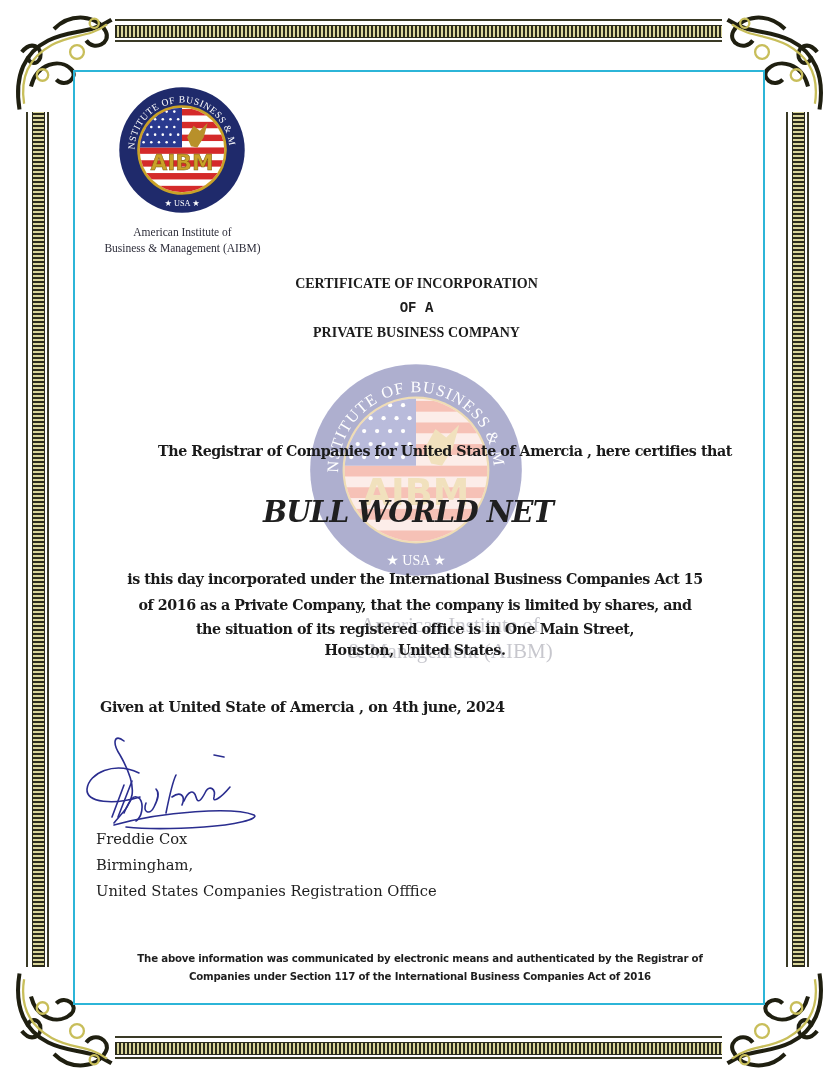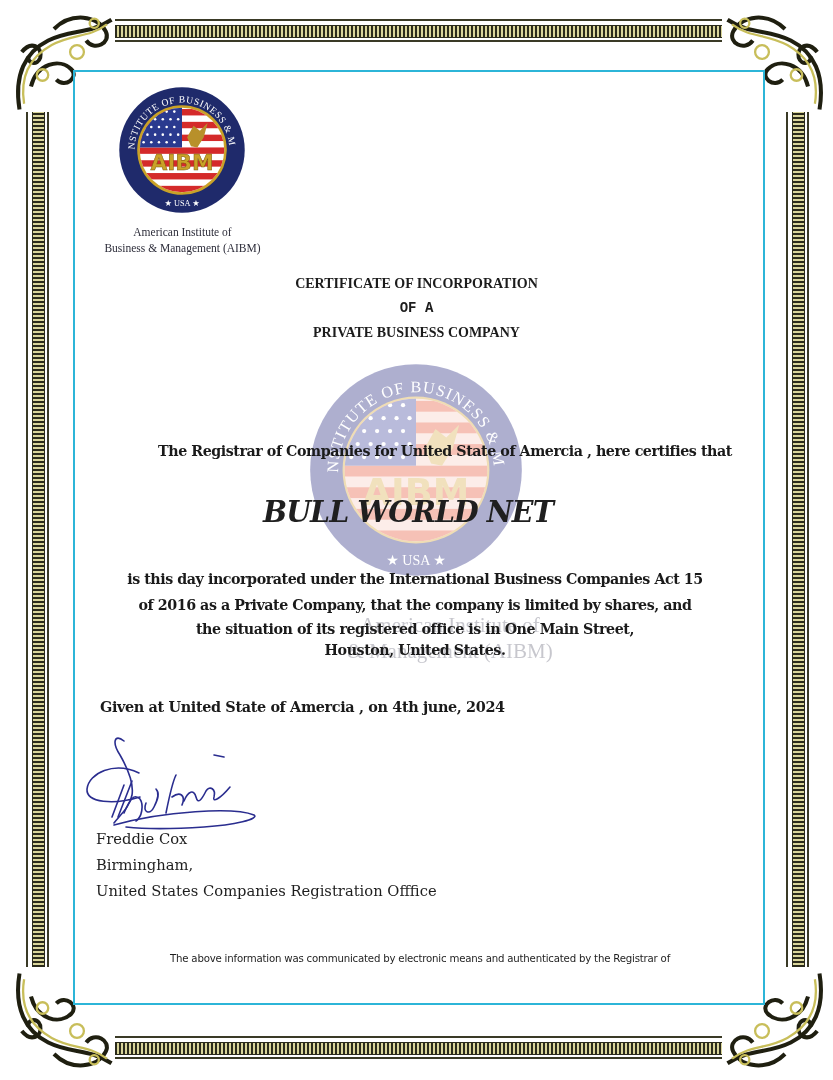--- a/index.html
+++ b/index.html
@@ -45,21 +45,21 @@
 
   .given { position:absolute; left:100px; top:697px; font-family:"DejaVu Serif", serif; font-weight:bold;
     font-size:15.5px; color:#1a1a1a; letter-spacing:-0.4px; transform:scaleX(0.93); transform-origin:left; white-space:nowrap; }
 
   .signature { position:absolute; left:84px; top:733px; width:180px; height:100px; }
 
   .signer { position:absolute; left:96px; font-family:"DejaVu Serif", serif; font-size:15.5px; color:#1e1e1e;
     transform:scaleX(0.95); transform-origin:left; white-space:nowrap; }
 
   .footnote { position:absolute; left:110px; top:950px; width:620px; text-align:center;
-    font-family:"DejaVu Sans", sans-serif; font-weight:normal; font-size:10.2px; color:#1e1e1e; line-height:18px;
+    font-family:"DejaVu Sans", sans-serif; font-weight:bold; font-size:10.2px; color:#1e1e1e; line-height:18px;
     letter-spacing:-0.2px; }
 </style>
 </head>
 <body>
 
 <div class="hbar" style="left:115px; top:17px; width:607px;">
   <div class="line" style="top:2px;"></div>
     <div class="ladder"></div>
     <div class="line" style="top:23px;"></div>
 </div>
@@ -298,13 +298,14 @@
     </g>
   </svg>
 </div>
 
 <div class="signer" style="top:830px;">Freddie Cox</div>
 <div class="signer" style="top:856px;">Birmingham,</div>
 <div class="signer" style="top:882px;">United States Companies Registration Offfice</div>
 
 <div class="footnote">
   <div>The above information was communicated by electronic means and authenticated by the Registrar of</div>
+  <div>Companies under Section 117 of the International Business Companies Act of 2016</div>
 </div>
 
 </body></html>

